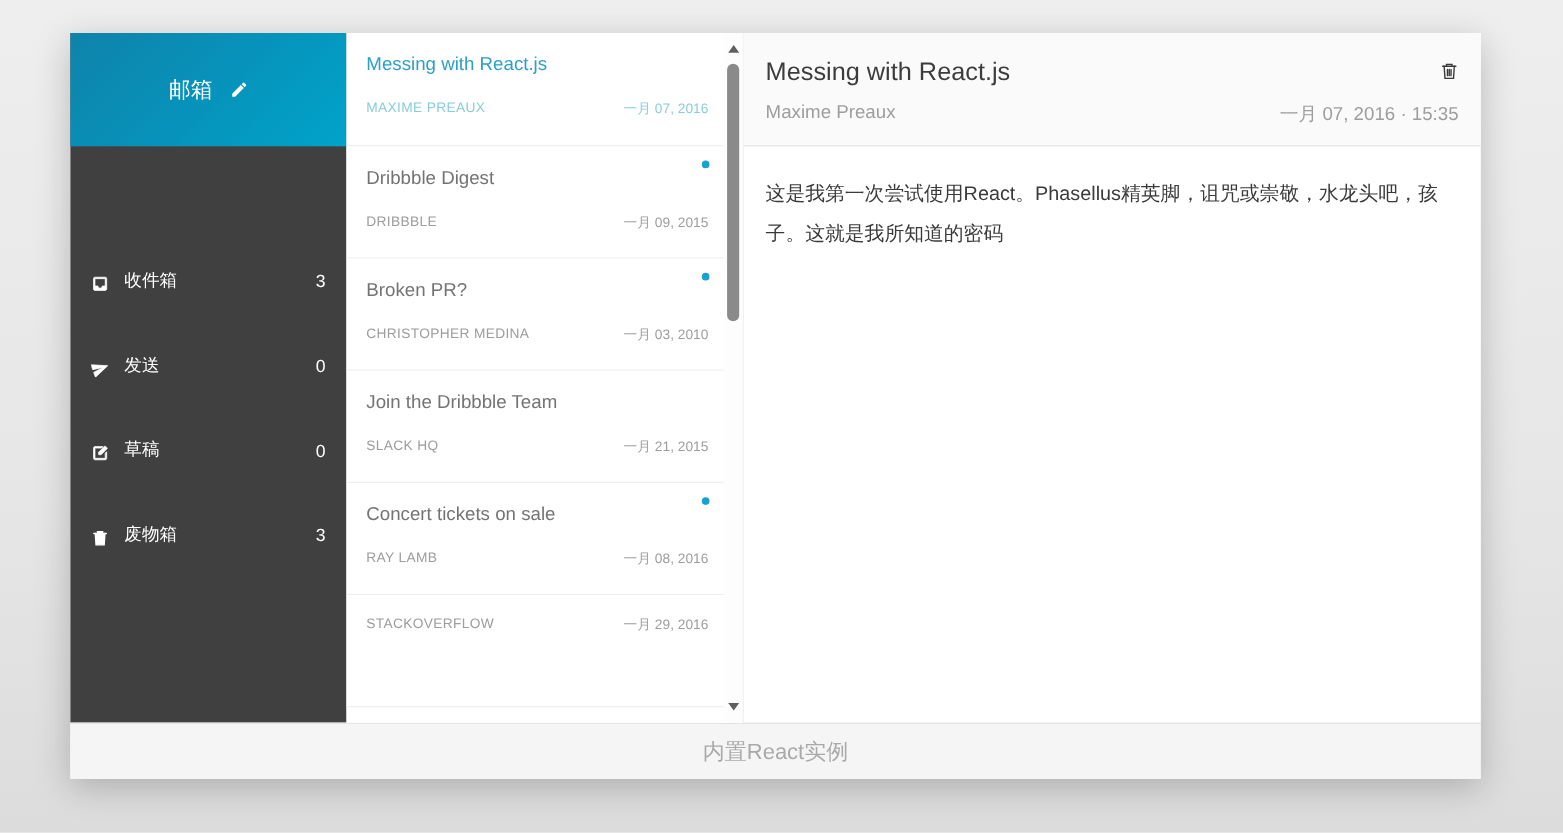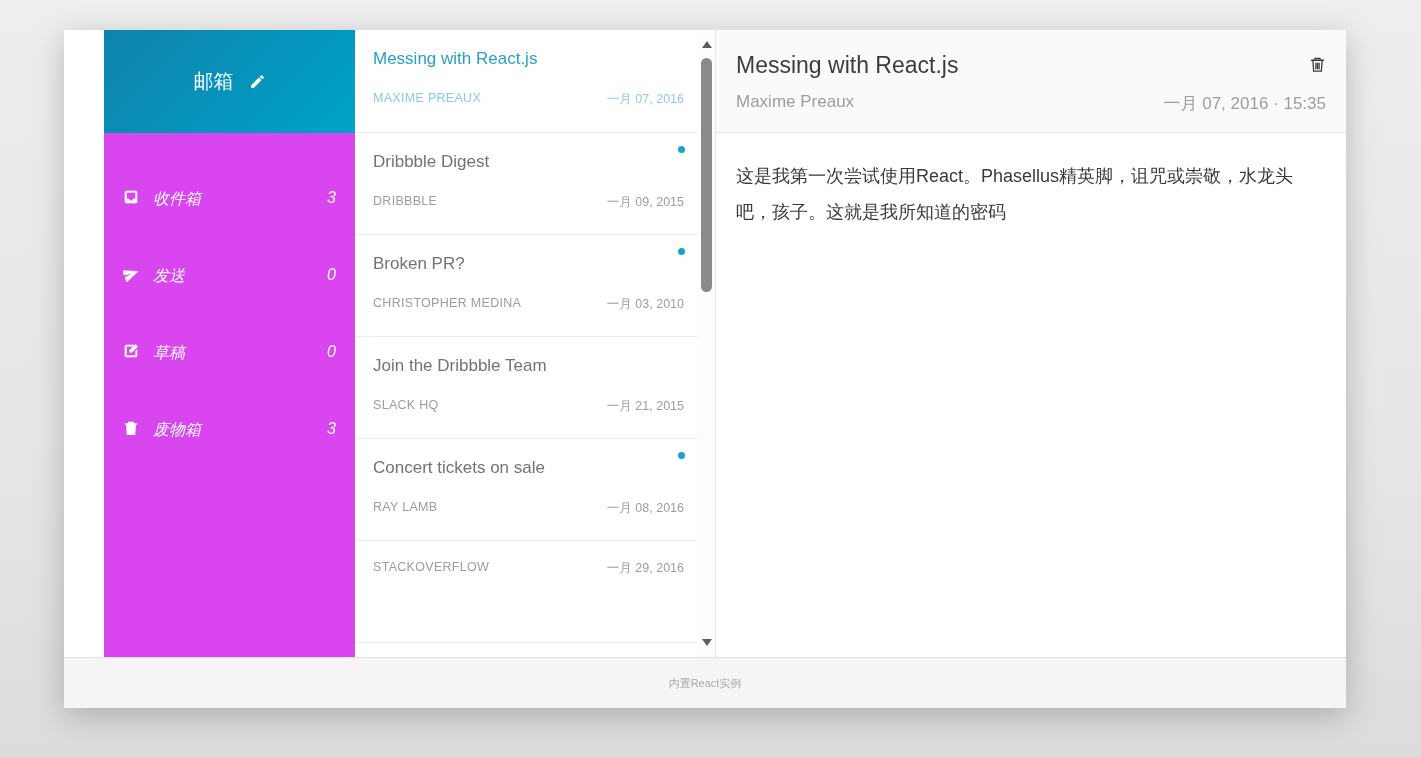--- a/index.html
+++ b/index.html
@@ -10,32 +10,32 @@
     position:relative;
   }
   .app {
     position:absolute; left:64px; top:30px; width:1282px; height:678px;
     display:flex; flex-direction:column; background:#fff;
     box-shadow:0 8px 30px rgba(0,0,0,0.22);
   }
   .main { flex:1; display:flex; min-height:0; }
 
   
-  .sidebar { width:251px; background:#d946ef; display:flex; flex-direction:column; flex-shrink:0;margin-left:40px; }
+  .sidebar { width:251px; background:#404040; display:flex; flex-direction:column; flex-shrink:0; }
   .sidebar-header {
     height:103px; flex-shrink:0;
     background:linear-gradient(135deg,#0f83aa 0%,#0694bc 55%,#00a3c9 100%);
     display:flex; align-items:center; justify-content:center; gap:15px;
     color:#fff; font-size:20px; cursor:pointer;
   }
   .sidebar-header .icon svg { width:17px; height:17px; display:block; fill:#fff; }
   .menu { padding-top:56px; }
   .menu-item {
-    height:77px; display:flex; align-items:flex-start; padding:0 19px;
-    color:#fff; font-size:16px; cursor:pointer;font-style:italic;
+    height:77px; display:flex; align-items:flex-end; padding:0 19px;
+    color:#fff; font-size:16px; cursor:pointer;
   }
   .menu-item .icon { width:16px; margin-right:14px; display:flex; }
   .menu-item .icon svg { width:16px; height:16px; fill:#fff; stroke:#fff; }
   .menu-count { margin-left:auto; font-size:16px; }
 
   
   .list { width:360px; background:#fff; position:relative; flex-shrink:0; overflow:hidden; }
   .list-inner { position:absolute; left:0; top:0; right:17px; bottom:0; }
   .list-item {
     height:102px; border-bottom:1px solid #ececec;
@@ -65,21 +65,21 @@
   .detail-title { font-size:23px; color:#3c3c3c; font-weight:400; }
   .trash-button { cursor:pointer; margin-top:3px; color:#3a3a3a; }
   .trash-button svg { width:17px; height:19px; display:block; stroke:#3a3a3a; fill:none; stroke-width:1.8; }
   .detail-meta-row { display:flex; justify-content:space-between; margin-top:13px; font-size:17px; color:#9d9d9d; }
   .detail-body { padding:25px 20px; font-size:18px; color:#3a3a3a; line-height:2.0; }
 
   
   .footer {
     height:51px; flex-shrink:0; background:#f5f5f5; border-top:1px solid #e0e0e0;
     display:flex; align-items:center; justify-content:center;
-    font-size:11px; color:#a9a9a9;
+    font-size:20px; color:#a9a9a9;
   }
 </style>
 </head>
 <body>
 
 <div class="app">
   <div class="main">
 
     <div class="sidebar">
       <div class="sidebar-header">

